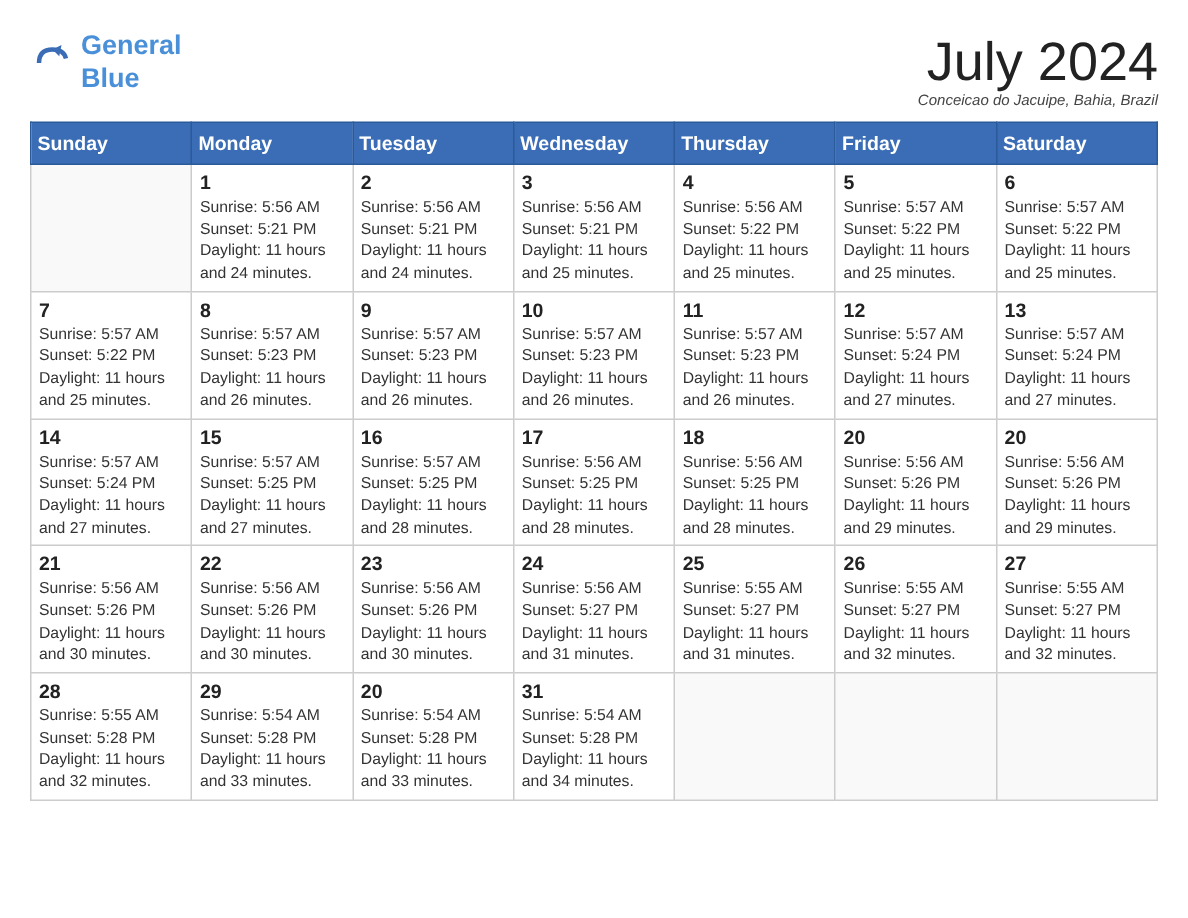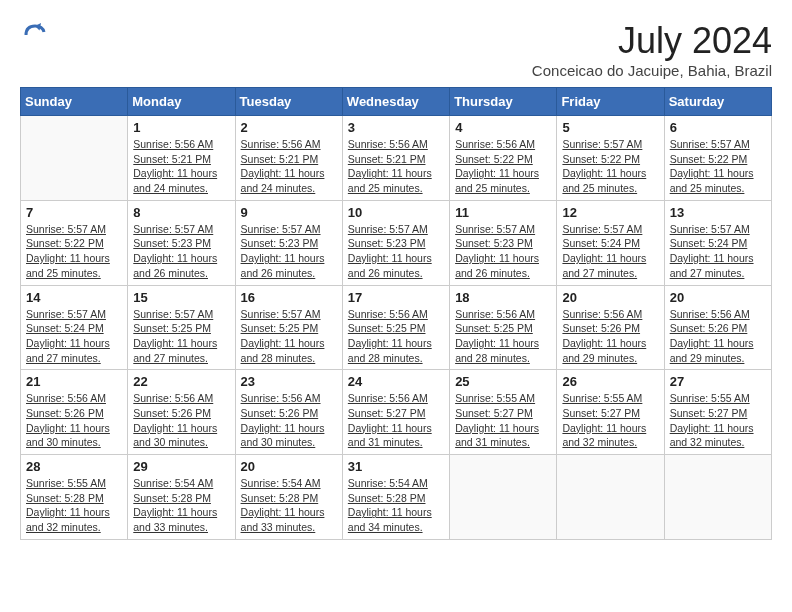--- a/index.html
+++ b/index.html
@@ -36,22 +36,23 @@
     }
     .title-block {
       text-align: right;
     }
     .month-title {
       font-size: 36px;
       font-weight: normal;
       color: #222;
     }
     .location {
-      font-size: 15px;
+      font-size: 10px;
       color: #444;
+      font-style: italic;
     }
     .calendar {
       width: 100%;
       border-collapse: collapse;
       font-size: 11px;
       border-radius: 12px;
     }
     .calendar thead tr th {
       background-color: #3a6db5;
       color: #fff;
@@ -75,32 +76,35 @@
       font-size: 13px;
       font-weight: bold;
       color: #222;
       display: block;
       margin-bottom: 2px;
     }
     .day-info {
       color: #333;
       font-size: 10.5px;
       line-height: 1.4;
-      text-decoration: underline;
     }
   </style>
 </head>
 <body>
 
 <div class="header">
   <div class="logo">
     <svg class="logo-icon" viewBox="0 0 40 40">
       <path d="M8 20 Q8 8 20 8 Q30 8 32 16" fill="none" stroke="#3a6db5" stroke-width="4"></path>
       <path d="M20 8 L28 4 L26 14 Z" fill="#3a6db5"></path>
     </svg>
+    <div class="logo-text">
+      <div><span>General</span></div>
+      <div><span style="color:#4a90d9">Blue</span></div>
+    </div>
   </div>
   <div class="title-block">
     <div class="month-title">July 2024</div>
     <div class="location">Conceicao do Jacuipe, Bahia, Brazil</div>
   </div>
 </div>
 
 <table class="calendar">
   <thead>
     <tr>

